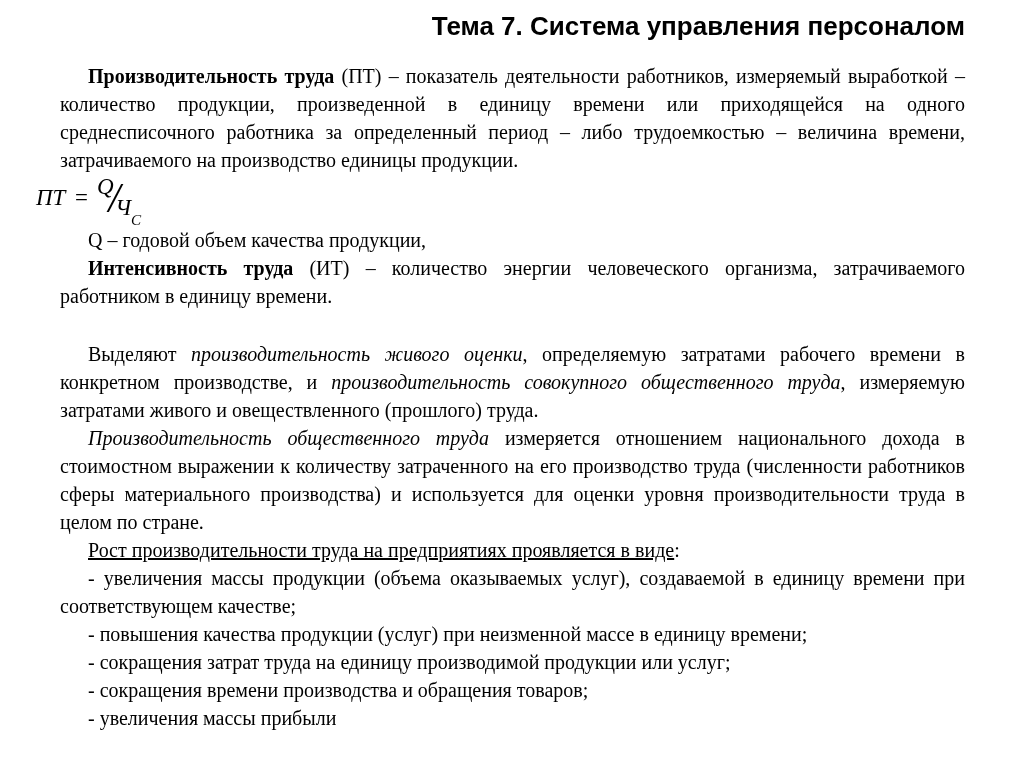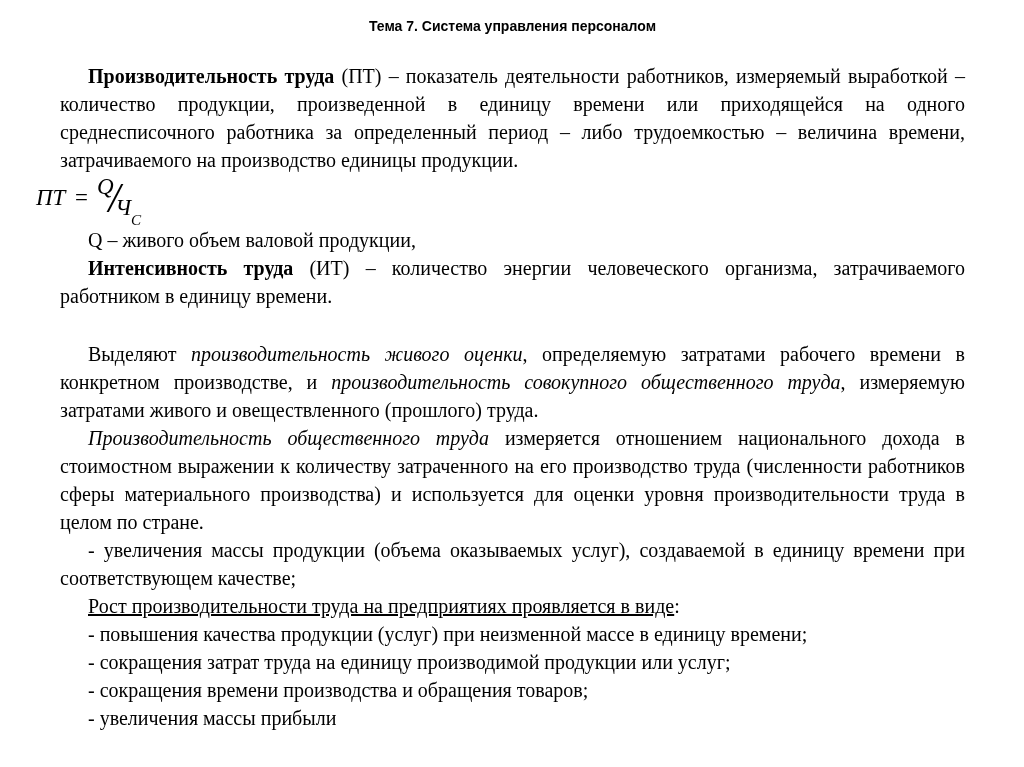--- a/index.html
+++ b/index.html
@@ -11,23 +11,23 @@
     color: #000000;
     overflow: hidden;
     box-sizing: border-box;
   }
   .content {
     padding: 12px 59px 0 60px;
   }
   .title {
     font-family: "Liberation Sans", sans-serif;
     font-weight: bold;
-    font-size: 14px;
+    font-size: 26px;
     line-height: 28px;
-    text-align: center;
+    text-align: right;
     margin: 0 0 22px 0;
   }
   p.body {
     font-family: "Liberation Serif", serif;
     font-size: 20px;
     line-height: 28px;
     margin: 0;
     text-indent: 28px;
     text-align: justify;
   }
@@ -73,33 +73,33 @@
     <p class="body"><b>Производительность труда</b><span> (ПТ) – показатель деятельности работников, измеряемый выработкой – количество продукции, произведенной в единицу времени или приходящейся на одного среднесписочного работника за определенный период – либо трудоемкостью – величина времени, затрачиваемого на производство единицы продукции.</span></p>
 
     <div class="formula">
       <span>ПТ</span>
       <span class="f-eq">=</span>
       <span class="f-num">Q</span>
       <span class="f-slash">/</span>
       <span class="f-den"><span>Ч</span><sub class="subsc">С</sub></span>
     </div>
 
-    <p class="body">Q – живого объем валовой продукции,</p>
+    <p class="body">Q – годовой объем качества продукции,</p>
 
 
     <p class="body"><b>Интенсивность труда</b><span> (ИТ) – количество энергии человеческого организма, затрачиваемого работником в единицу времени.</span></p>
 
     <div class="gap"></div>
 
     <p class="body"><span>Выделяют </span><i>производительность живого оценки</i><span>, определяемую затратами рабочего времени в конкретном производстве, и </span><i>производительность совокупного общественного труда</i><span>, измеряемую затратами живого и овеществленного (прошлого) труда.</span></p>
 
     <p class="body"><i>Производительность общественного труда</i><span> измеряется отношением национального дохода в стоимостном выражении к количеству затраченного на его производство труда (численности работников сферы материального производства) и используется для оценки уровня производительности труда в целом по стране.</span></p>
 
+    <p class="body"><span class="u">Рост производительности труда на предприятиях проявляется в виде</span><span>:</span></p>
+
     <p class="body">- увеличения массы продукции (объема оказываемых услуг), создаваемой в единицу времени при соответствующем качестве;</p>
-
-    <p class="body"><span class="u">Рост производительности труда на предприятиях проявляется в виде</span><span>:</span></p>
     <p class="body">- повышения качества продукции (услуг) при неизменной массе в единицу времени;</p>
     <p class="body">- сокращения затрат труда на единицу производимой продукции или услуг;</p>
     <p class="body">- сокращения времени производства и обращения товаров;</p>
     <p class="body">- увеличения массы прибыли</p>
 
   </div>
 </div>
 
 </body></html>

